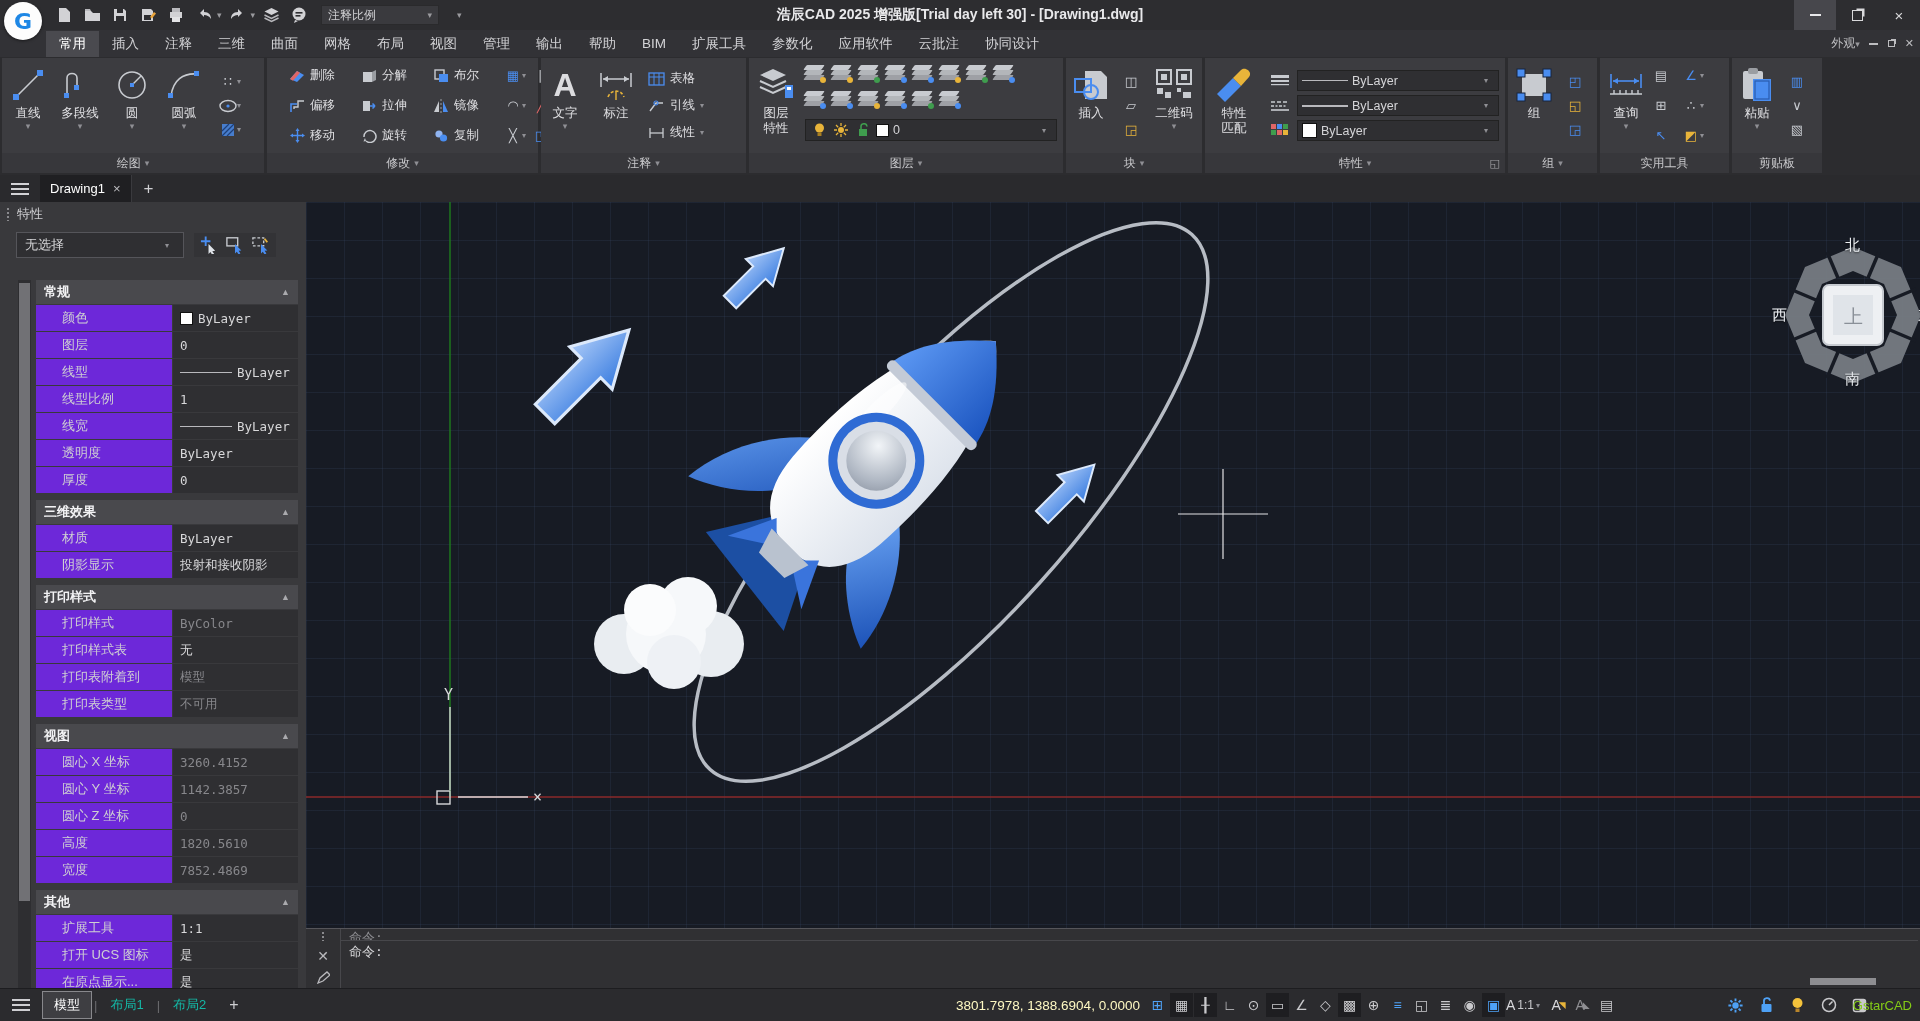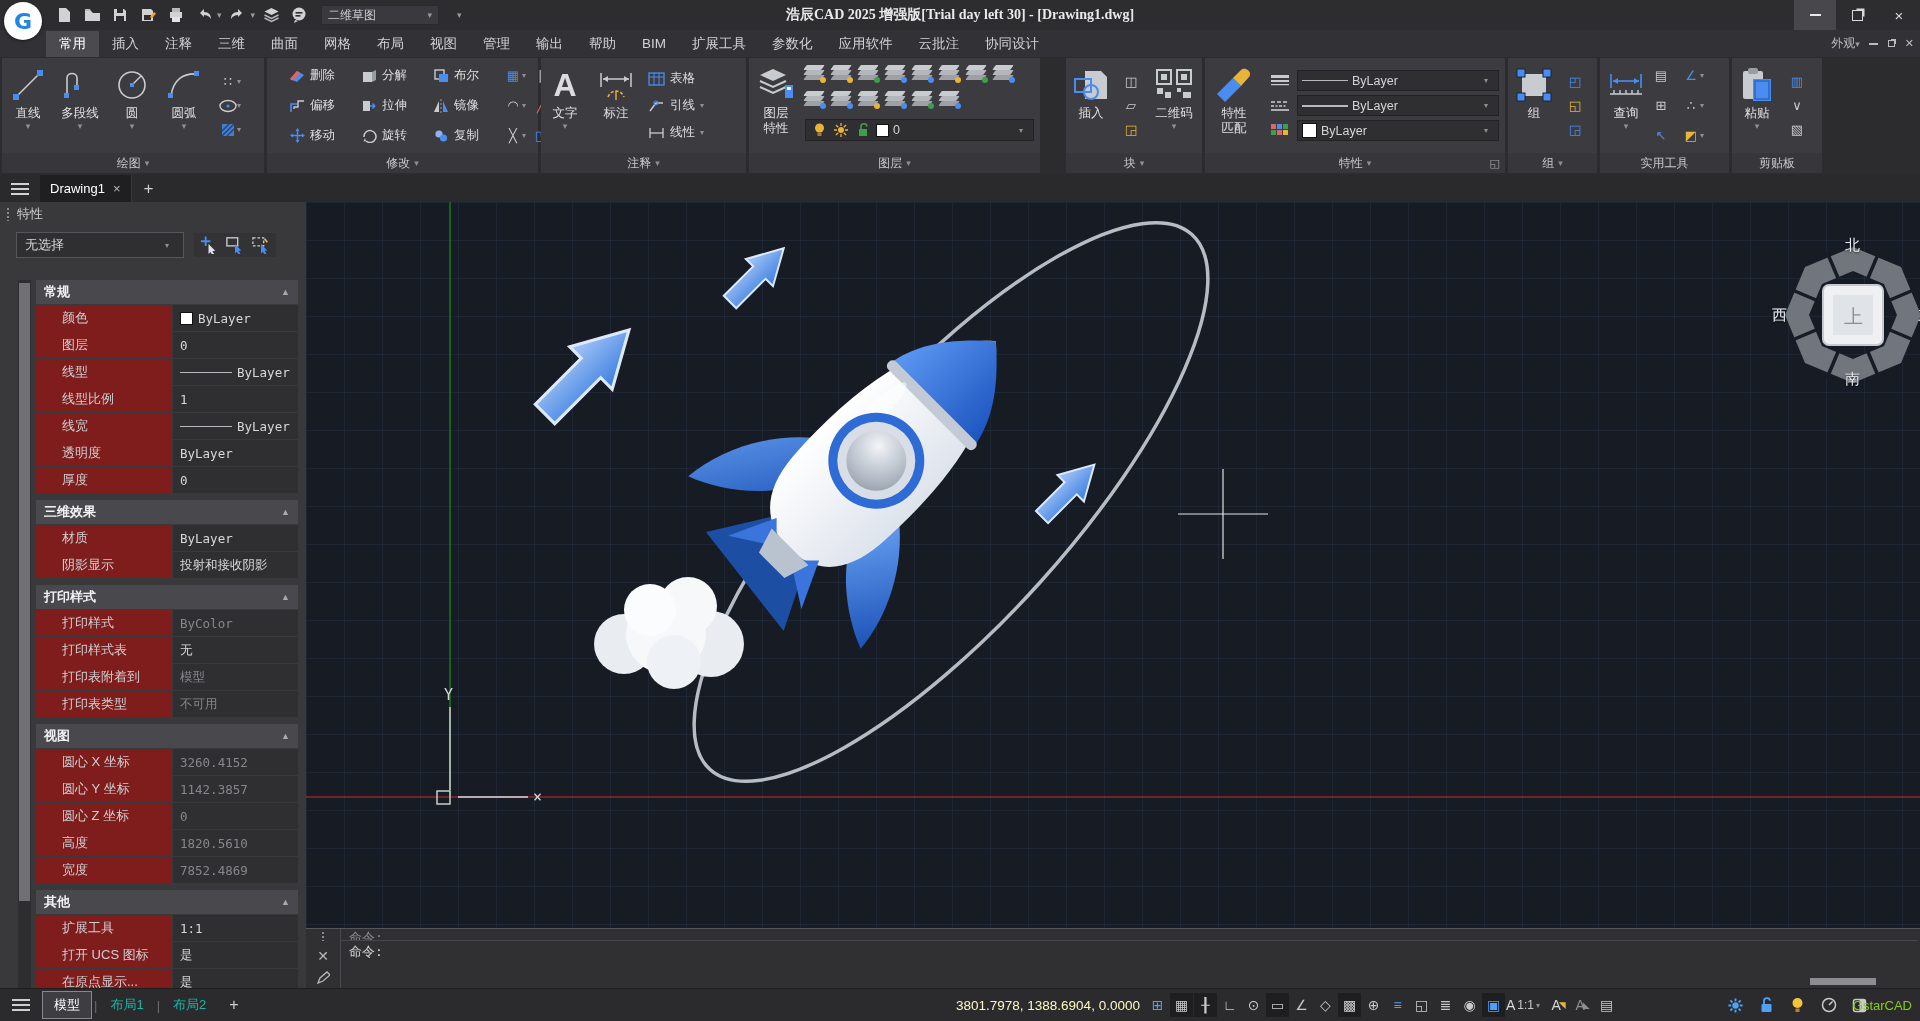--- a/index.html
+++ b/index.html
@@ -8,21 +8,21 @@
   svg{display:block;}
 
   
   .titlebar{position:absolute;left:0;top:0;width:100%;height:30px;background:#2d2d30;display:flex;align-items:center;}
   .logo{position:absolute;left:4px;top:2px;width:38px;height:38px;border-radius:50%;background:#fdfdfd;z-index:30;display:flex;align-items:center;justify-content:center;font-weight:bold;font-size:22px;color:#1e87e5;font-family:"DejaVu Sans",sans-serif;box-shadow:0 1px 3px rgba(0,0,0,.5);}
   .qat{position:absolute;left:52px;top:0;height:30px;display:flex;align-items:center;gap:4px;}
   .qicon{width:24px;height:24px;display:flex;align-items:center;justify-content:center;}
   .qcaret{color:#9a9a9e;font-size:9px;margin-left:-3px;}
   .wsbox{width:118px;height:20px;background:#3a3a3e;border:1px solid #2a2a2c;color:#cfcfd2;font-size:12px;display:flex;align-items:center;padding:0 6px;margin-left:6px;}
   .wsbox .sp{flex:1;}
-  .ttitle{position:absolute;left:0;right:0;top:0;height:30px;display:flex;align-items:center;justify-content:center;color:#e9e9eb;font-size:14px;font-weight:bold;pointer-events:none;font-family:Liberation Serif, serif;}
+  .ttitle{position:absolute;left:0;right:0;top:0;height:30px;display:flex;align-items:center;justify-content:center;color:#e9e9eb;font-size:14px;font-weight:bold;pointer-events:none;}
   .winbtns{position:absolute;right:0;top:0;height:30px;display:flex;z-index:5;}
   .wbtn{width:42px;height:30px;display:flex;align-items:center;justify-content:center;color:#d9d9db;font-size:15px;}
   .wbtn.min{background:#47474c;}
   .wmin{display:inline-block;width:11px;border-bottom:2px solid #e8e8ea;}
   .wrest{display:inline-block;width:9px;height:9px;border:1.5px solid #d9d9db;box-shadow:3px -3px 0 -1.5px #d9d9db;}
 
   
   .menubar{position:absolute;left:0;top:30px;width:100%;height:27px;background:#323236;display:flex;align-items:center;padding-left:46px;}
   .mtab{padding:4px 13px;color:#d3d3d6;font-size:13.5px;white-space:nowrap;}
   .mtab.active{background:#4a4a4f;color:#fff;}
@@ -86,21 +86,21 @@
   .selcombo .sp{flex:1;}
   .selicons{display:flex;gap:8px;background:#333336;padding:3px 6px;}
   .pscroll{position:absolute;left:18px;top:78px;bottom:0;width:13px;background:#2e2e31;}
   .pthumb{position:absolute;left:1px;top:3px;width:11px;height:618px;background:#717175;}
   #prop-sections{position:absolute;left:36px;right:8px;top:78px;bottom:0;overflow:hidden;}
   .psec-h{height:24px;background:#49494d;display:flex;align-items:center;padding:0 8px;margin-top:7px;}
   .psec-h:first-child{margin-top:0;}
   .psec-t{color:#f2f2f4;font-weight:bold;font-size:13px;flex:1;}
   .psec-a{color:#aaaaae;font-size:9px;}
   .prow{display:flex;height:26px;margin-top:1px;}
-  .plab{width:136px;background:#7f1d1d;color:#cfcfd2;display:flex;align-items:center;padding-left:26px;font-size:13px;white-space:nowrap;}
+  .plab{width:136px;background:#6d28d9;color:#cfcfd2;display:flex;align-items:center;padding-left:26px;font-size:13px;white-space:nowrap;}
   .pval{flex:1;background:#2f2f32;margin-left:1px;display:flex;align-items:center;gap:5px;padding:0 7px;color:#d8d8da;font-family:"DejaVu Sans Mono",monospace;font-size:12.5px;white-space:nowrap;overflow:hidden;}
   .pval.dim{color:#87878b;}
   .pval .lnsample{width:52px;}
 
   
   .canvas{position:absolute;left:306px;top:0;right:0;bottom:0;background:#171b24;background-image:linear-gradient(rgba(62,76,110,.20) 1px,transparent 1px),linear-gradient(90deg,rgba(62,76,110,.20) 1px,transparent 1px);background-size:38px 38px;overflow:hidden;}
   .cubewrap{position:absolute;left:1472px;top:38px;width:150px;height:150px;}
   .cube-label{position:absolute;color:#eceff3;font-size:15px;text-shadow:0 1px 2px rgba(0,0,0,.6);}
   .crosshair line{stroke:#e3e3e5;stroke-width:1.2;}
 
@@ -192,21 +192,21 @@
         </span>
       <span class="qicon" data-interactable="true">
           <svg width="16" height="16" viewBox="0 0 16 16">
             <circle cx="8" cy="7" r="6.5" fill="#d2d2d5"></circle>
             <path d="M4 13l-1 3 4-2z" fill="#d2d2d5"></path>
             <rect x="4.5" y="5" width="7" height="1.6" fill="#2d2d30"></rect>
             <rect x="4.5" y="8" width="5" height="1.6" fill="#2d2d30"></rect>
           </svg>
         </span>
       <span class="wsbox" data-interactable="true">
-          <span data-interactable="false">二维草图</span>
+          <span data-interactable="false">注释比例</span>
           <span class="sp"></span>
           <span class="qcaret" data-interactable="false">▾</span>
         </span>
       <span class="qcaret" style="margin-left:14px" data-interactable="true">▾</span>
     </div>
     <div class="ttitle" data-interactable="false">浩辰CAD 2025 增强版[Trial day left 30] - [Drawing1.dwg]</div>
     <div class="winbtns" data-interactable="false">
       <span class="wbtn min" data-interactable="true">
           <span class="wmin"></span>
         </span>
@@ -497,21 +497,21 @@
               <span class="mcaret">▾</span>
             </span>
         </div>
       </div>
       <div class="rfooter" data-interactable="true">
           <span>注释</span>
           <span class="fcaret">▾</span>
         </div>
     </div>
 
-    <div class="rpanel" style="left:749px;width:291px;" data-interactable="false">
+    <div class="rpanel" style="left:749px;width:314px;" data-interactable="false">
       <div class="rcontent">
         <div class="bigbtn" style="width:54px" data-interactable="true">
           <span class="bicon" data-interactable="false">
               <svg width="38" height="36" viewBox="0 0 38 36">
                 <path d="M16 2l13 6-13 6-13-6z" fill="#c8cbd0"></path>
                 <path d="M3 14l13 6 13-6" fill="none" stroke="#c8cbd0" stroke-width="2"></path>
                 <path d="M3 20l13 6 13-6" fill="none" stroke="#c8cbd0" stroke-width="2"></path>
                 <rect x="28" y="18" width="8" height="13" fill="#4a8df0"></rect>
                 <rect x="30" y="20" width="4" height="3" fill="#fff"></rect>
               </svg>

